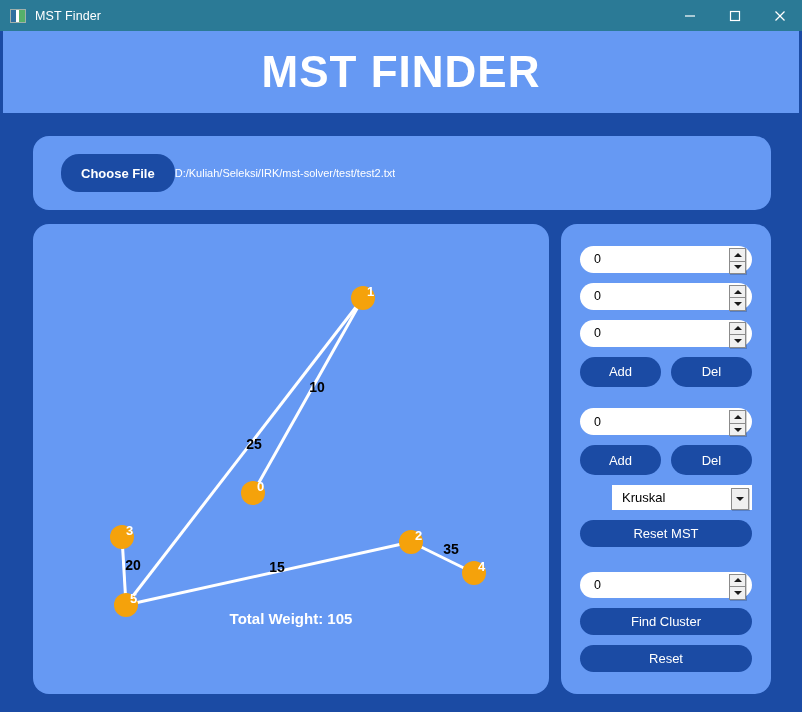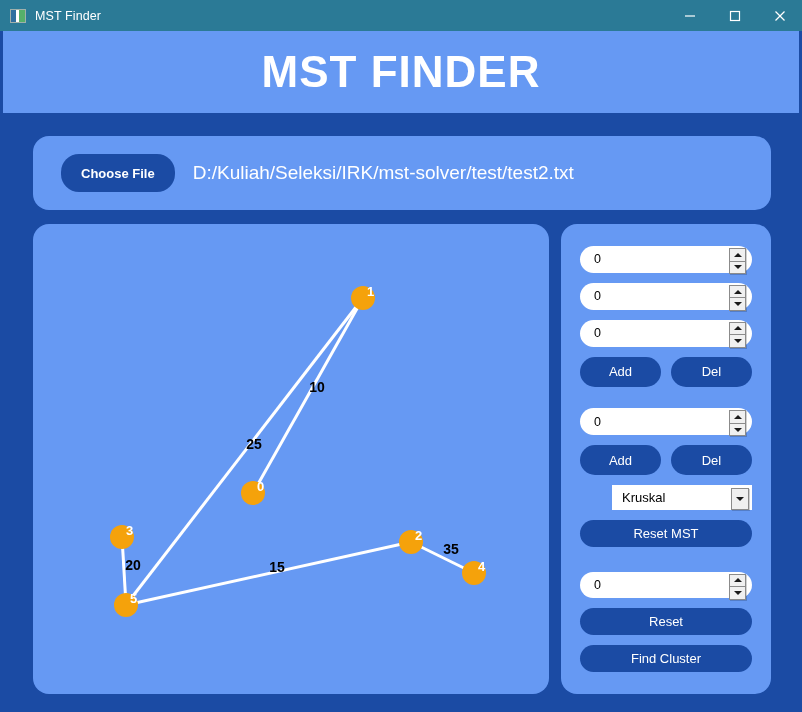--- a/index.html
+++ b/index.html
@@ -64,38 +64,37 @@
   }
 
   
   #file-panel {
     position: absolute; left: 33px; top: 136px;
     width: 738px; height: 74px;
     background: #6699f3;
     border-radius: 16px;
     display: flex; align-items: center;
     padding-left: 28px;
-    gap: 18px;
   }
   #choose-file-btn {
     background: #1b4ba4;
     color: #ffffff;
     border: none;
     border-radius: 18px;
     height: 38px;
     padding: 0 20px;
     font-size: 13px;
     font-weight: bold;
     font-family: "Liberation Sans", sans-serif;
     cursor: pointer;
     white-space: nowrap;
   }
   #file-path {
     color: #ffffff;
-    font-size: 19px;
+    font-size: 11px;
     white-space: nowrap;
     overflow: hidden;
   }
 
   
   #graph-panel {
     position: absolute; left: 33px; top: 224px;
     width: 516px; height: 470px;
     background: #6699f3;
     border-radius: 16px;
@@ -267,20 +266,21 @@
         <circle cx="441" cy="349" r="12" fill="#f5a20b"></circle>
         <text x="445" y="347" class="node-label">4</text>
         <circle cx="93" cy="381" r="12" fill="#f5a20b"></circle>
         <text x="97" y="379" class="node-label">5</text>
         <text x="284" y="168" class="edge-label" text-anchor="middle">10</text>
         <text x="221" y="225" class="edge-label" text-anchor="middle">25</text>
         <text x="100" y="346" class="edge-label" text-anchor="middle">20</text>
         <text x="244" y="348" class="edge-label" text-anchor="middle">15</text>
         <text x="418" y="330" class="edge-label" text-anchor="middle">35</text>
       </svg>
+    <div id="total-weight">Total Weight: 105</div>
   </div>
 
   <div id="controls-panel">
 
     <div class="spinbox">
       <span class="sp-value">0</span>
       <span class="sp-arrows">
         <span class="sp-arrow top">
             <span class="tri-up"></span>
           </span>
@@ -354,16 +354,16 @@
       <span class="sp-arrows">
         <span class="sp-arrow top">
             <span class="tri-up"></span>
           </span>
         <span class="sp-arrow">
             <span class="tri-down"></span>
           </span>
       </span>
     </div>
 
+    <button class="btn">Find Cluster</button>
     <button class="btn">Reset</button>
-    <button class="btn">Find Cluster</button>
   </div>
 </div>
 
 </body></html>

